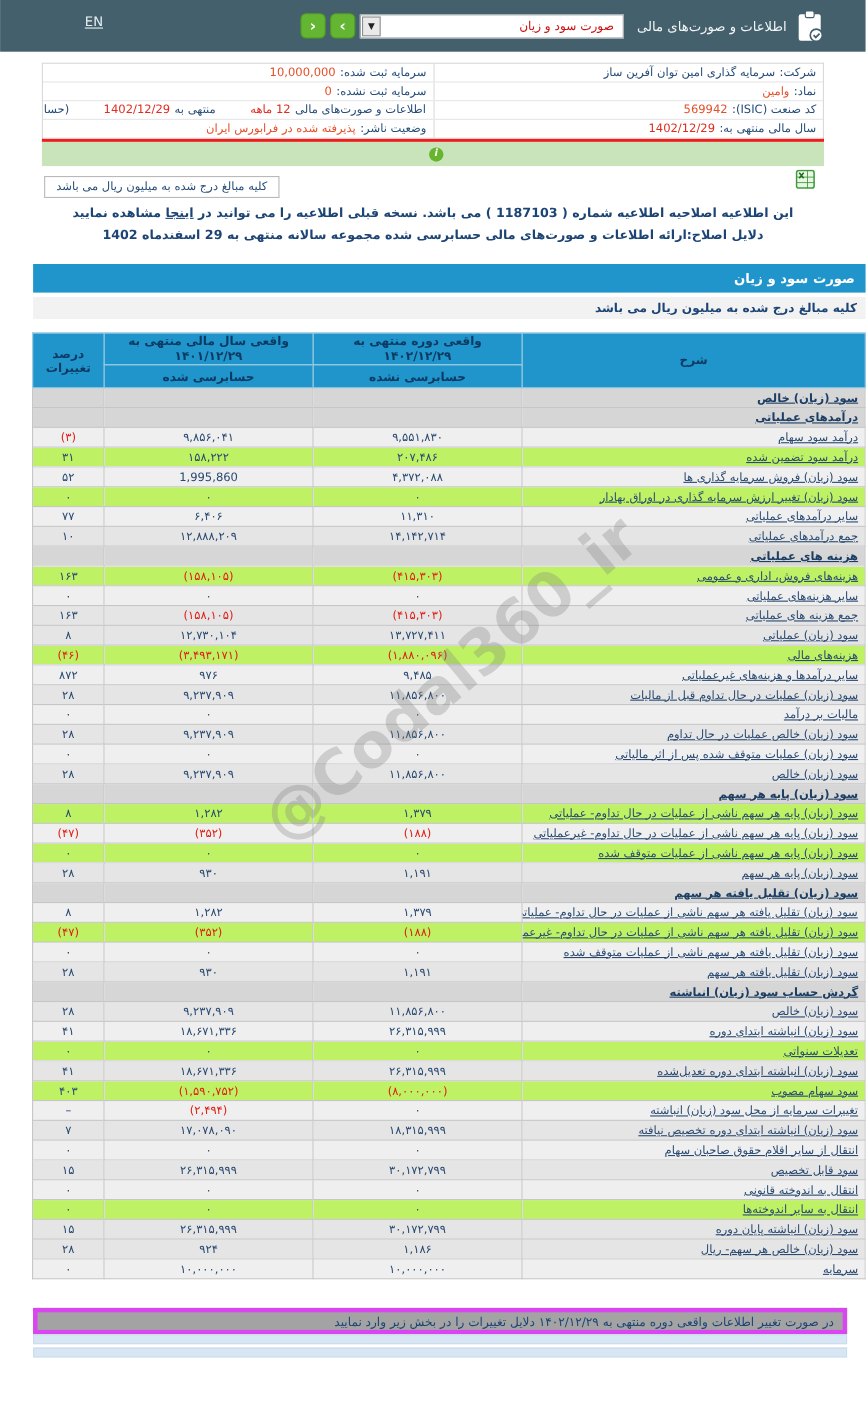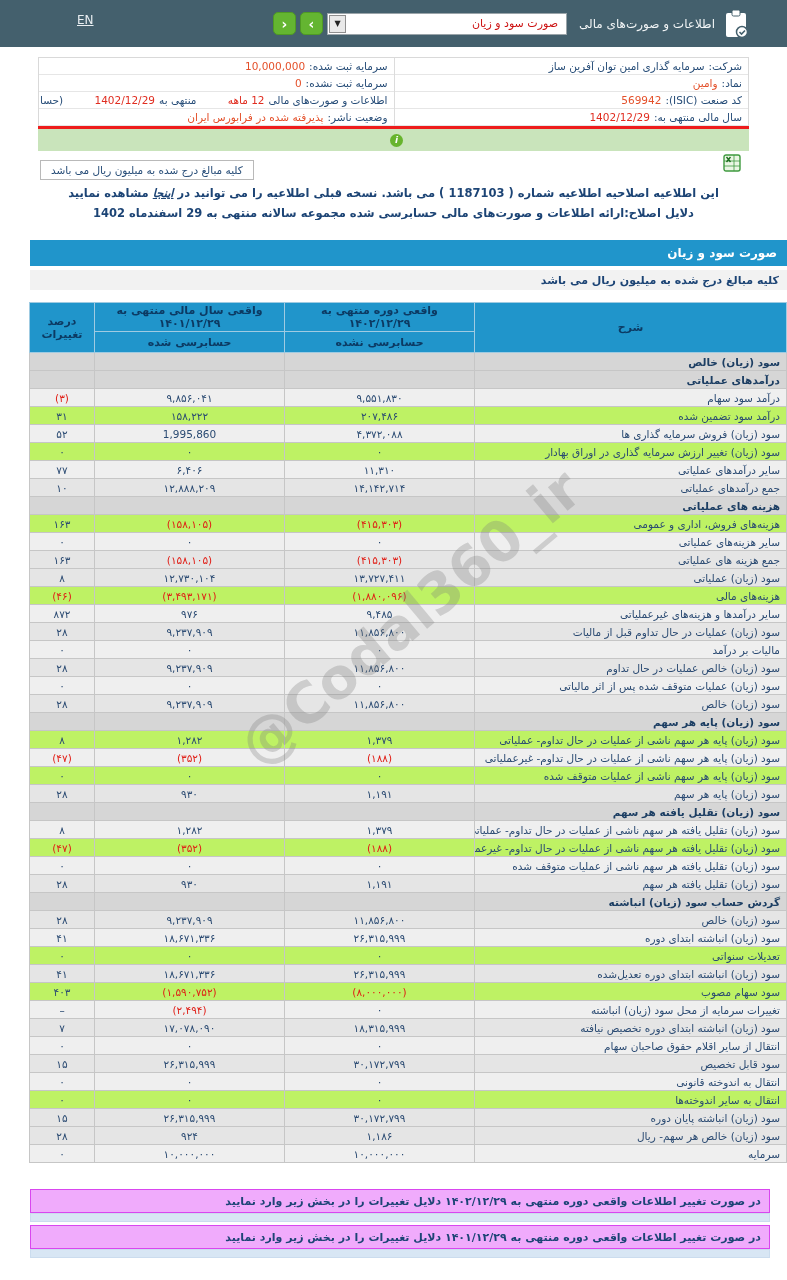--- a/index.html
+++ b/index.html
@@ -79,21 +79,21 @@
     margin-right: auto; margin-top: 7px; margin-left: 2px;
     background: #fff; border: 1px solid #b9b9b9;
     font-size: 10.5px; color: #274d78; padding: 3px 10px; white-space: nowrap;
   }
   
   .notice {
     text-align: center; color: #1c4475; font-weight: bold; font-size: 11.5px;
     margin: 6px 38px 0 38px; white-space: nowrap; overflow: hidden;
   }
   .notice.second { }
-  .notice a { color: #1c4475; text-decoration: underline; cursor: pointer; font-style: italic; }
+  .notice a { color: #1c4475; text-decoration: underline; cursor: pointer; }
   
   .section-bar {
     margin: 20px 0 0 30px; background: #2095cb; color: #fff;
     font-size: 12px; font-weight: bold; height: 26px;
     display: flex; align-items: center; padding: 0 10px;
   }
   .units-strip {
     margin: 4px 0 0 30px; background: #f2f2f2; color: #1c4475;
     font-weight: bold; font-size: 11px; height: 20px;
     display: flex; align-items: center; padding: 0 8px;
@@ -108,39 +108,39 @@
   table.pl col.c-chg  { width: 65px; }
   table.pl th {
     background: #2095cb; color: #0c3a63; font-size: 11px; font-weight: bold;
     border: 1px solid #9fcbe2; height: 21px; padding: 1px 4px; text-align: center;
   }
   table.pl td {
     border: 1px solid #c6c6c6; height: 18px; padding: 0 6px;
     font-size: 10.5px; color: #2a4a72; text-align: center;
     white-space: nowrap; overflow: hidden;
   }
-  table.pl td.desc { text-align: right; }
+  table.pl td.desc { text-align: right; text-decoration: underline; }
   table.pl tr.r-g td { background: #efefef; }
   table.pl tr.r-b td { background: #bef264; }
   table.pl tr.r-y td { background: #e5e5e5; }
   table.pl tr.r-cat td { background: #d6d6d6; color: #1c3e63; font-weight: bold; }
   table.pl td.neg { color: #e01d15; }
   
   .watermark {
     position: absolute; left: 110px; top: 585px; width: 600px;
     transform: rotate(-40deg); transform-origin: center;
     font-size: 56px; font-weight: bold; color: rgba(125,125,125,0.30);
     text-align: center; direction: ltr; pointer-events: none; z-index: 5;
   }
   
   .comments { margin: 26px 17px 0 30px; direction: rtl; }
   .comment-bar {
-    background: #f0abfc; border: 1px solid #d946ef; height: 24px;
+    background: #a3a3a3; border: 4px solid #d946ef; height: 24px;
     display: flex; align-items: center; padding: 0 8px;
-    font-size: 11px; font-weight: bold; color: #1c4475; white-space: nowrap; overflow: hidden;
+    font-size: 11px; font-weight: normal; color: #1c4475; white-space: nowrap; overflow: hidden;
   }
   .comment-input { background: #d8e6f4; border: 1px solid #cbdcee; height: 9px; margin-bottom: 3px; cursor: text; }
 </style>
 </head>
 <body>
 
 <div class="topbar">
   <span class="clipboard-wrap">
     <svg width="26" height="30" viewBox="0 0 26 30">
       <rect x="3" y="4" width="20" height="24" rx="2" fill="#ffffff"></rect>
@@ -520,15 +520,14 @@
         <td>۰</td>
       </tr>
     </tbody>
 </table>
 
 <div class="watermark">@Codal360_ir</div>
 
 <div class="comments">
   <div class="comment-bar">در صورت تغییر اطلاعات واقعی دوره منتهی به ۱۴۰۲/۱۲/۲۹ دلایل تغییرات را در بخش زیر وارد نمایید</div>
   <div class="comment-input"></div>
-  <div class="comment-bar">در صورت تغییر اطلاعات واقعی دوره منتهی به ۱۴۰۱/۱۲/۲۹ دلایل تغییرات را در بخش زیر وارد نمایید</div>
   <div class="comment-input"></div>
 </div>
 
 </body></html>

